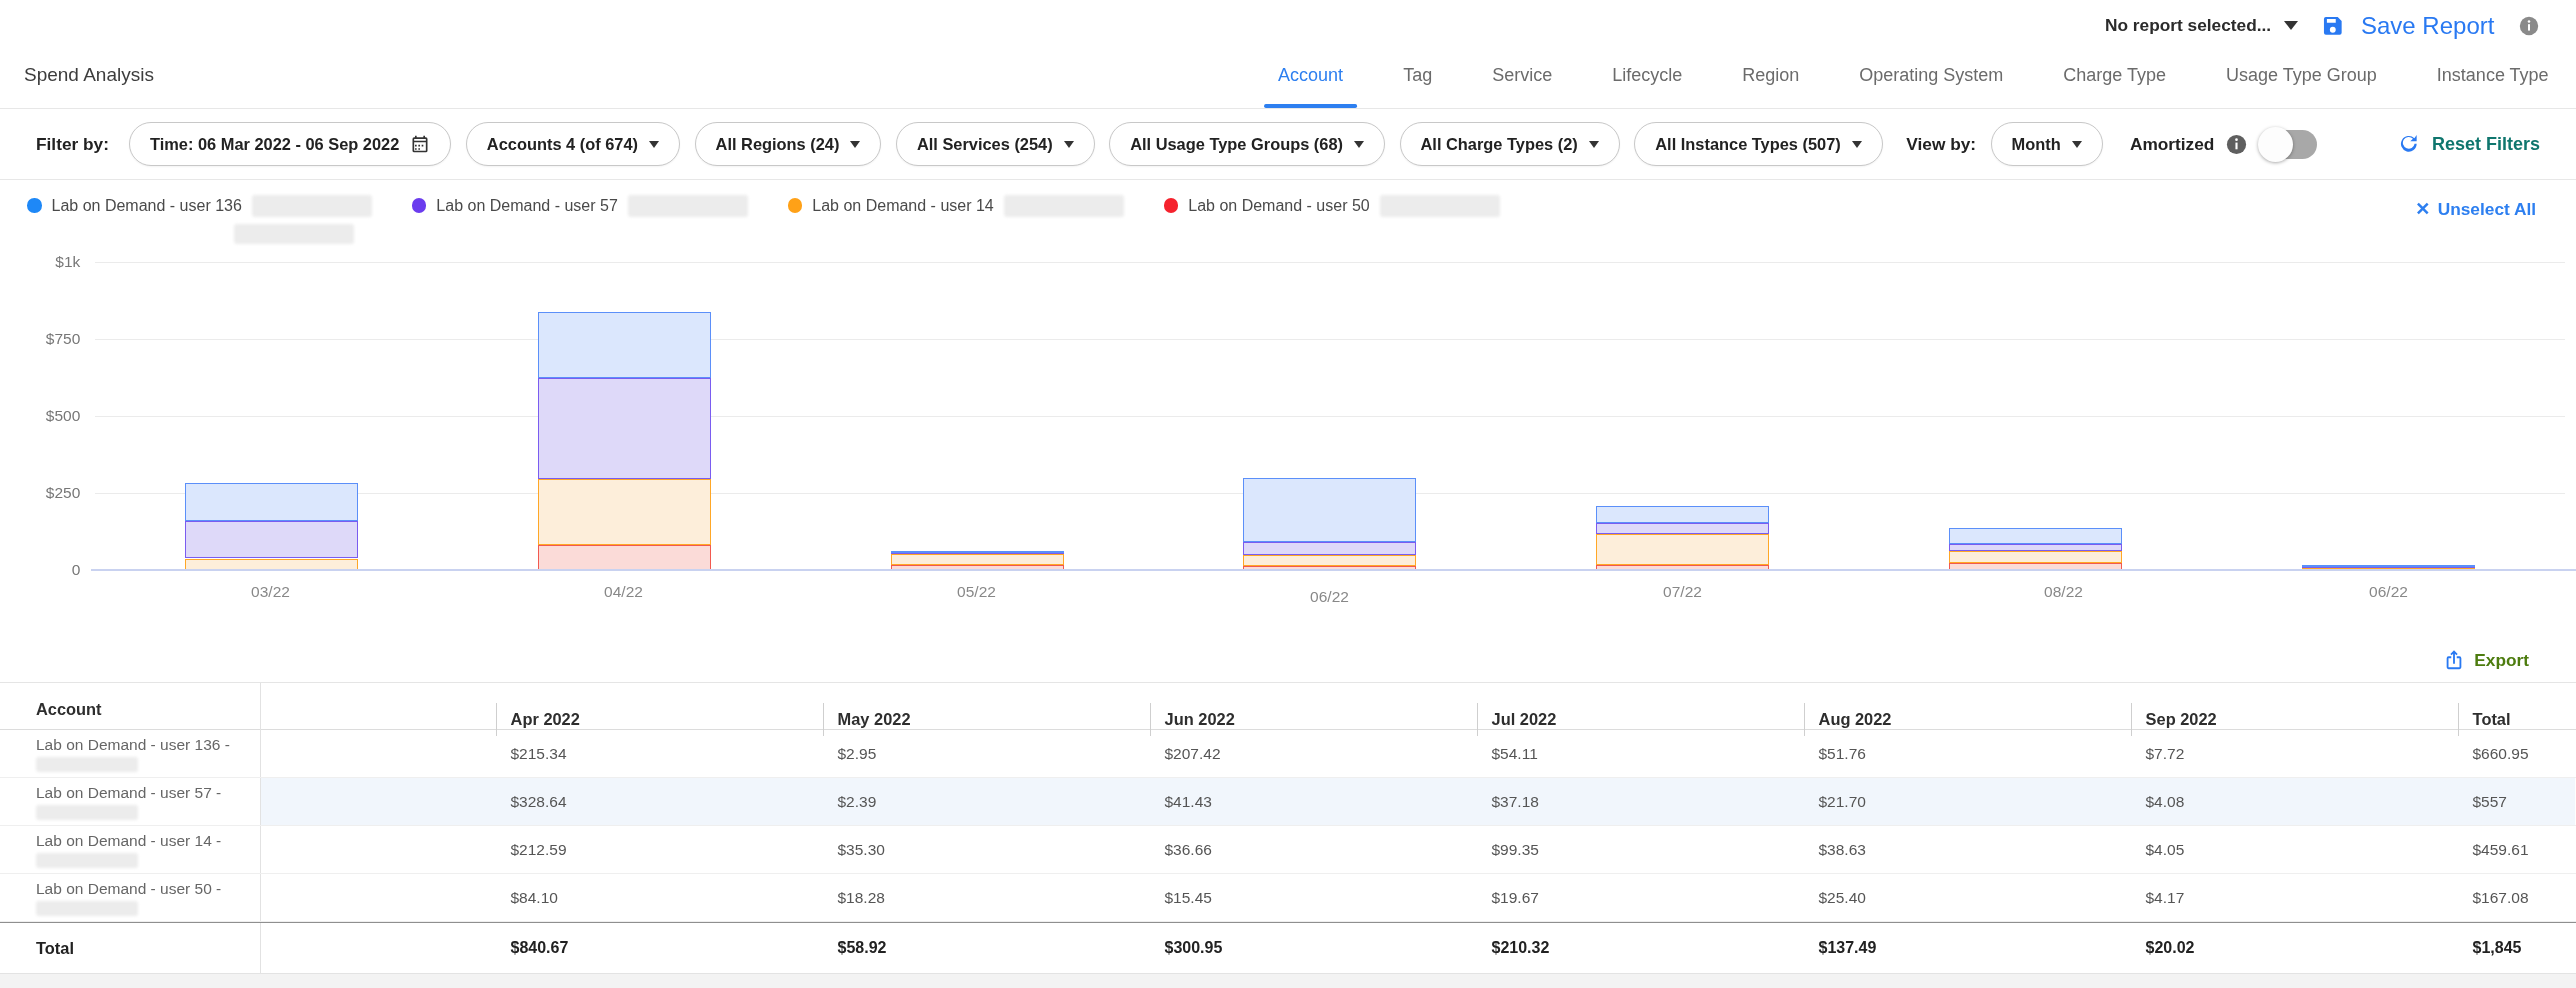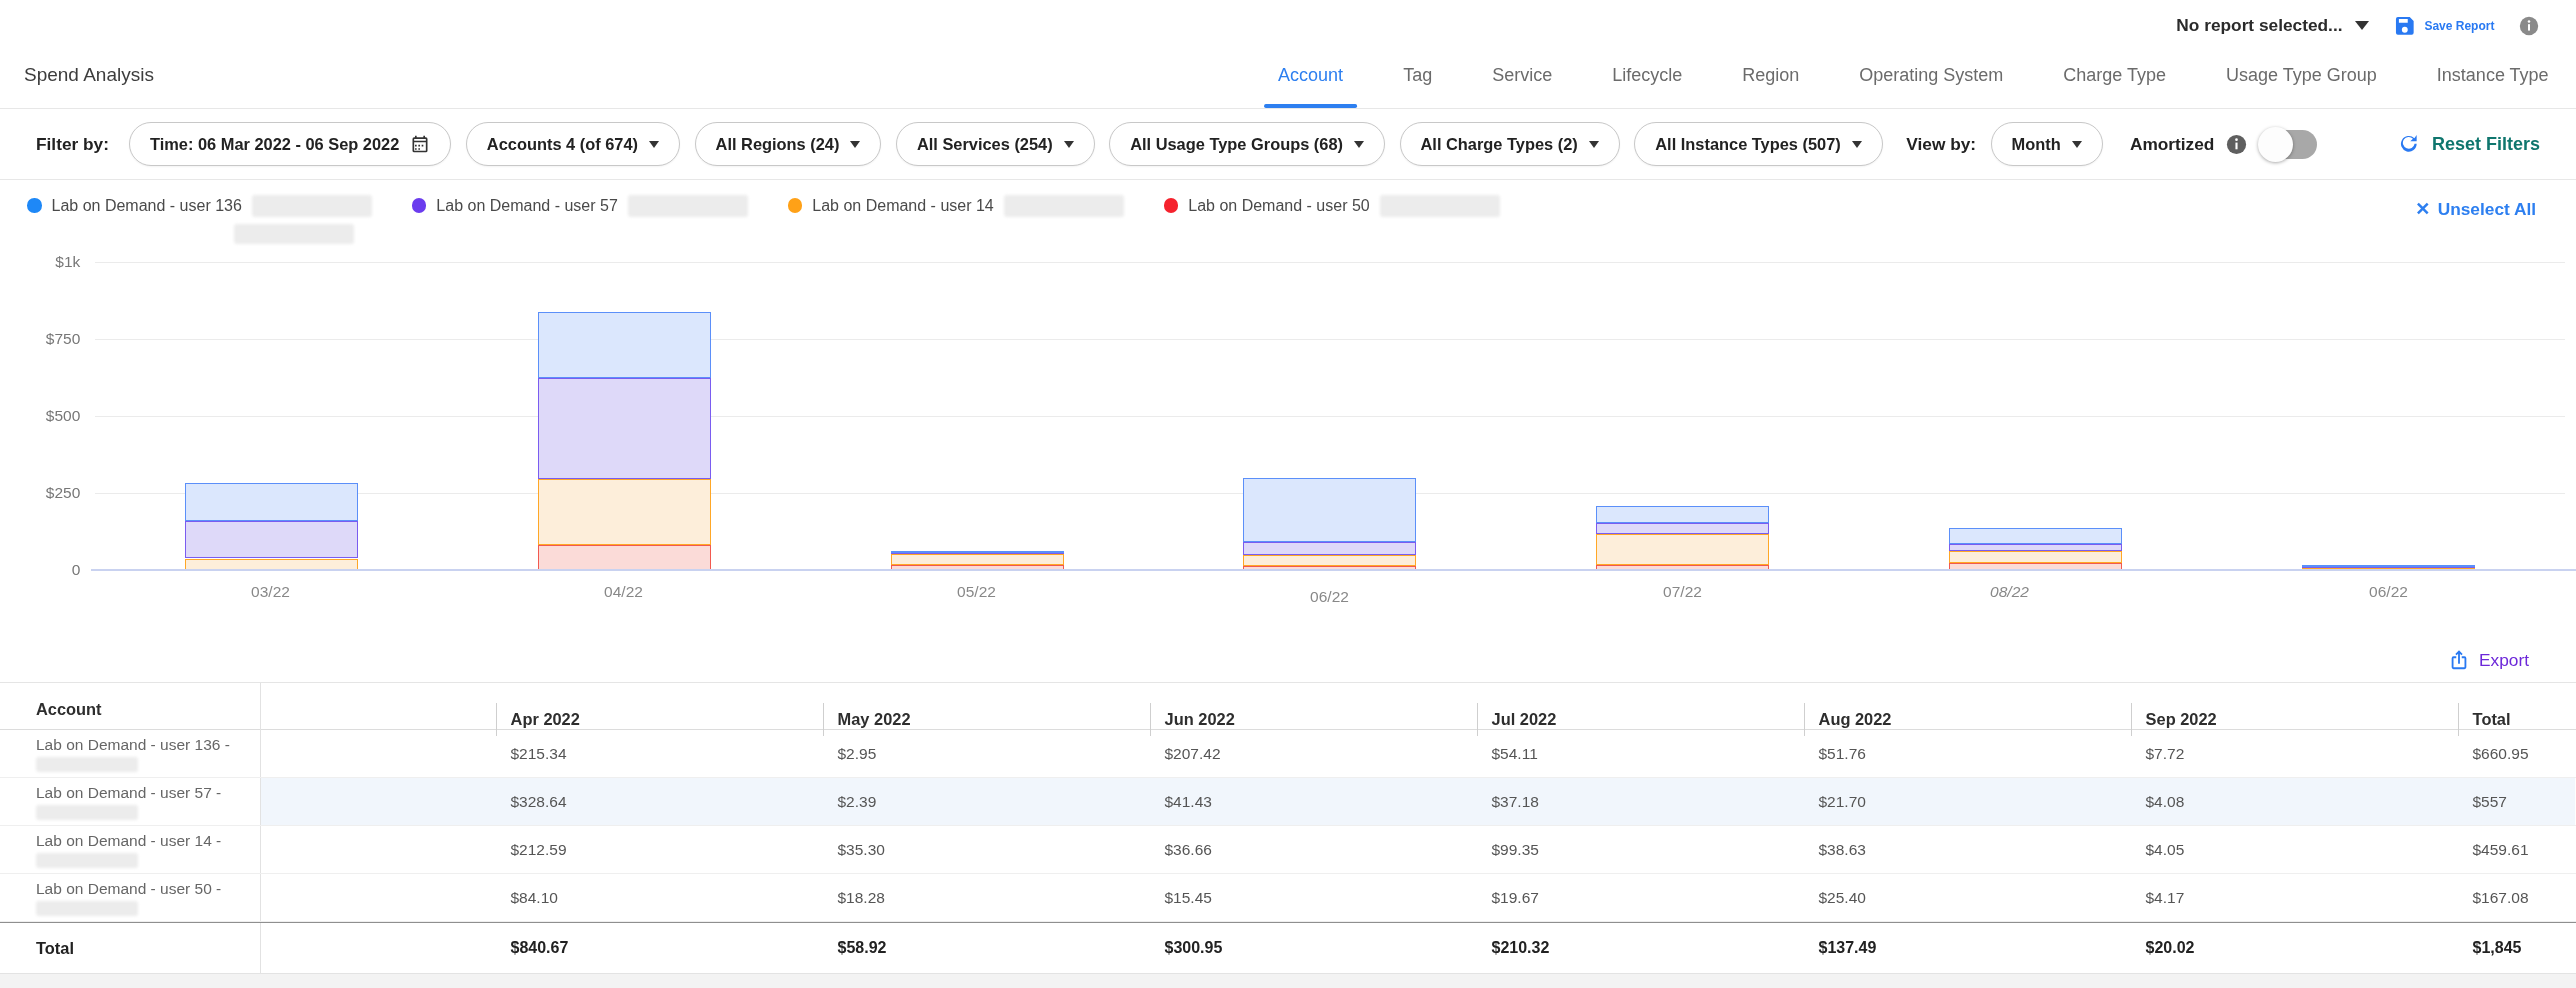--- a/index.html
+++ b/index.html
@@ -3,21 +3,21 @@
 <meta charset="utf-8">
 <style>
   * { box-sizing: border-box; margin: 0; padding: 0; }
   html,body { width:2576px; height:989px; background:#fff; font-family:"Liberation Sans",sans-serif; color:#333; overflow:hidden; }
 
   
   .topbar { height:42px; display:flex; align-items:center; justify-content:flex-end; padding:9px 36px 0 28px; gap:23.6px; }
   .report-selector { display:flex; align-items:center; gap:12.7px; font-weight:700; font-size:17.3px; color:#2b2b2b; cursor:pointer; }
   .caret { width:0; height:0; border-left:7.3px solid transparent; border-right:7.3px solid transparent; border-top:9px solid #333; }
   .caret.sm { border-left-width:5.5px; border-right-width:5.5px; border-top-width:7.3px; }
-  .save-report { display:flex; align-items:center; gap:8px; color:#2979F2; font-weight:700; font-size:12px; cursor:pointer; }
+  .save-report { display:flex; align-items:center; gap:16px; color:#2979F2; font-weight:400; font-size:24px; cursor:pointer; }
   .icon-svg { display:inline-block; vertical-align:middle; }
 
   
   .title-row { height:67px; position:relative; display:flex; align-items:center; border-bottom:0.9px solid #e7e7e7; }
   .page-title { position:absolute; left:24px; font-size:19px; color:#3d3d3d; }
   .tabs { position:absolute; left:50%; transform:translateX(-3%); display:flex; height:100%; align-items:stretch; }
   .tab { display:flex; align-items:center; padding:0 30px; font-size:18px; color:#6b6b6b; position:relative; cursor:pointer; white-space:nowrap; }
   .tab.active { color:#2d7ff0; }
   .tab.active::after { content:""; position:absolute; left:16.4px; right:16.4px; bottom:0; height:3.6px; background:#2d7ff0; border-radius:1.8px; }
 
@@ -46,21 +46,21 @@
   
   .chart { position:relative; height:393px; width:2576px; }
   .gridline { position:absolute; left:95px; right:11px; height:0.9px; background:#ebebeb; }
   .axisline { position:absolute; left:91px; right:0; height:1.8px; background:#c9d2f0; z-index:3; }
   .ytick { position:absolute; width:73px; text-align:right; left:7.3px; font-size:15.5px; color:#777; transform:translateY(-50%); }
   .xtick { position:absolute; width:145px; text-align:center; font-size:15.5px; color:#888; }
   .bar-seg { position:absolute; border-style:solid; border-width:1.4px; z-index:2; }
 
   
   .export-row { height:44px; display:flex; align-items:center; justify-content:flex-end; padding:0 47px; }
-  .export-btn { display:flex; align-items:center; gap:9px; color:#6d28d9; font-weight:400; font-size:17.3px; cursor:pointer; }
+  .export-btn { display:flex; align-items:center; gap:9px; color:#4d7c0f; font-weight:700; font-size:17.3px; cursor:pointer; }
 
   
   .spend-table { width:2576px; border-top:0.9px solid #e5e5e5; }
   .t-row { display:grid; grid-template-columns:261px 235px repeat(6,327px) 117px; align-items:stretch; }
   .t-header { height:47px; border-bottom:0.9px solid #dcdcdc; }
   .t-header .acct-cell { display:flex; align-items:center; padding-left:36px; font-weight:700; font-size:16.4px; color:#2e2e2e; }
   .hwrap { display:flex; align-items:center; height:33px; margin-top:20px; border-left:0.9px solid #cfcfcf; padding-left:13.6px; font-weight:700; font-size:16.4px; color:#2e2e2e; white-space:nowrap; }
   .acct-cell { border-right:0.9px solid #e2e2e2; }
   .t-body-row { height:48px; border-bottom:0.9px solid #efefef; }
   .t-body-row .acct-cell { padding:6.4px 0 0 36px; }
@@ -251,21 +251,21 @@
     <div class="xtick" style="left: 1257px; top: 343px;">06/22</div>
     <div class="bar-seg" style="left: 1596px; width: 173px; bottom: 67px; height: 6px; border-color: rgb(242, 89, 79); background: rgb(251, 219, 216);"></div>
     <div class="bar-seg" style="left: 1596px; width: 173px; bottom: 73px; height: 31px; border-color: rgb(255, 167, 38); background: rgb(253, 238, 218);"></div>
     <div class="bar-seg" style="left: 1596px; width: 173px; bottom: 104px; height: 11.5px; border-color: rgb(122, 92, 240); background: rgb(222, 217, 249);"></div>
     <div class="bar-seg" style="left: 1596px; width: 173px; bottom: 115px; height: 16.7px; border-color: rgb(91, 143, 249); background: rgb(219, 231, 253);"></div>
     <div class="xtick" style="left: 1610px; top: 338px;">07/22</div>
     <div class="bar-seg" style="left: 1949px; width: 173px; bottom: 67px; height: 7.8px; border-color: rgb(242, 89, 79); background: rgb(251, 219, 216);"></div>
     <div class="bar-seg" style="left: 1949px; width: 173px; bottom: 75px; height: 12px; border-color: rgb(255, 167, 38); background: rgb(253, 238, 218);"></div>
     <div class="bar-seg" style="left: 1949px; width: 173px; bottom: 87px; height: 6.7px; border-color: rgb(122, 92, 240); background: rgb(222, 217, 249);"></div>
     <div class="bar-seg" style="left: 1949px; width: 173px; bottom: 94px; height: 16px; border-color: rgb(91, 143, 249); background: rgb(219, 231, 253);"></div>
-    <div class="xtick" style="left: 1937px; top: 338px; font-style: italic;">08/22</div>
+    <div class="xtick" style="left: 1991px; top: 338px;">08/22</div>
     <div class="bar-seg" style="left: 2302px; width: 173px; bottom: 67px; height: 1.8px; border-color: rgb(242, 89, 79); background: rgb(251, 219, 216);"></div>
     <div class="bar-seg" style="left: 2302px; width: 173px; bottom: 69px; height: 1.8px; border-color: rgb(255, 167, 38); background: rgb(253, 238, 218);"></div>
     <div class="bar-seg" style="left: 2302px; width: 173px; bottom: 70px; height: 1.8px; border-color: rgb(122, 92, 240); background: rgb(222, 217, 249);"></div>
     <div class="bar-seg" style="left: 2302px; width: 173px; bottom: 71px; height: 2.4px; border-color: rgb(91, 143, 249); background: rgb(219, 231, 253);"></div>
     <div class="xtick" style="left: 2316px; top: 338px;">06/22</div>
   </div>
 
 <div class="export-row">
   <div class="export-btn">
     <svg class="icon-svg" width="22" height="22" viewBox="0 0 24 24" fill="#2979F2">

